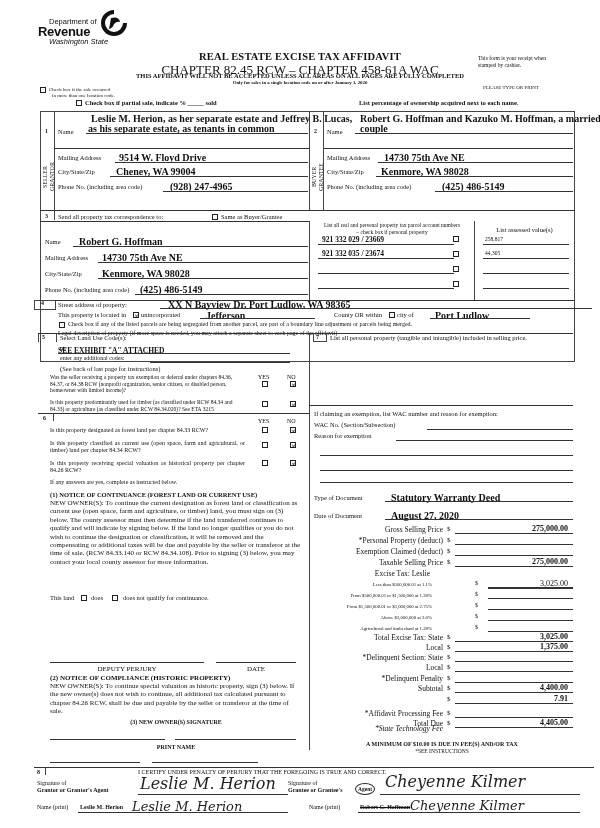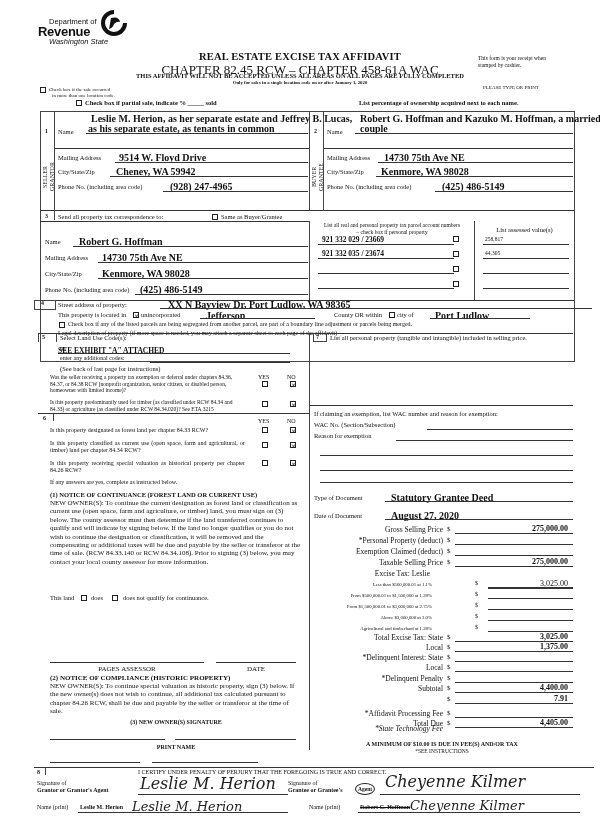--- a/index.html
+++ b/index.html
@@ -60,21 +60,21 @@
 <div class="vert" style="left:42px;top:152px;height:50px;"><span>SELLER</span><br><span>GRANTOR</span></div>
 <div class="lbl" style="left:58px;top:128px;">Name</div>
 <div class="val" style="left:91px;top:113px;">Leslie M. Herion, as her separate estate and Jeffrey B. Lucas,</div>
 <div class="val" style="left:88px;top:123px;">as his separate estate, as tenants in common</div>
 <div class="line" style="left:86px;top:133px;width:222px;"></div>
 <div class="line" style="left:55px;top:148px;width:254px;"></div>
 <div class="lbl" style="left:58px;top:154px;">Mailing Address</div>
 <div class="val" style="left:119px;top:152px;">9514 W. Floyd Drive</div>
 <div class="line" style="left:115px;top:162px;width:193px;"></div>
 <div class="lbl" style="left:58px;top:168px;">City/State/Zip</div>
-<div class="val" style="left:116px;top:166px;">Cheney, WA 59942</div>
+<div class="val" style="left:116px;top:166px;">Cheney, WA 99004</div>
 <div class="line" style="left:110px;top:176px;width:198px;"></div>
 <div class="lbl" style="left:58px;top:183px;">Phone No. (including area code)</div>
 <div class="val" style="left:170px;top:181px;">(928) 247-4965</div>
 <div class="line" style="left:163px;top:191px;width:145px;"></div>
 
 <div class="vline" style="left:323px;top:111px;height:100px;"></div>
 <div class="num b" style="left:314px;top:128px;">2</div>
 <div class="vert" style="left:311px;top:152px;height:50px;"><span>BUYER</span><br><span>GRANTEE</span></div>
 <div class="lbl" style="left:327px;top:128px;">Name</div>
 <div class="val" style="left:360px;top:113px;">Robert G. Hoffman and Kazuko M. Hoffman, a married</div>
@@ -202,21 +202,21 @@
 <div class="para" style="left:50px;top:499px;width:252px;">NEW OWNER(S): To continue the current designation as forest land or classification as current use (open space, farm and agriculture, or timber) land, you must sign on (3) below. The county assessor must then determine if the land transferred continues to qualify and will indicate by signing below. If the land no longer qualifies or you do not wish to continue the designation or classification, it will be removed and the compensating or additional taxes will be due and payable by the seller or transferor at the time of sale. (RCW 84.33.140 or RCW 84.34.108). Prior to signing (3) below, you may contact your local county assessor for more information.</div>
 
 <div class="abs f65" style="left:50px;top:594px;">This land</div>
 <div class="cb" style="left:81px;top:595px;"></div>
 <div class="abs f65" style="left:91px;top:594px;">does</div>
 <div class="cb" style="left:112px;top:595px;"></div>
 <div class="abs f65" style="left:123px;top:594px;">does not qualify for continuance.</div>
 
 <div class="line" style="left:50px;top:662px;width:154px;"></div>
 <div class="line" style="left:216px;top:662px;width:80px;"></div>
-<div class="abs f7" style="left:50px;top:665px;width:154px;text-align:center;">PAGES ASSESSOR</div>
+<div class="abs f7" style="left:50px;top:665px;width:154px;text-align:center;">DEPUTY PERJURY</div>
 <div class="abs f7" style="left:216px;top:665px;width:80px;text-align:center;">DATE</div>
 <div class="abs b f7" style="left:50px;top:674px;">(2) NOTICE OF COMPLIANCE (HISTORIC PROPERTY)</div>
 <div class="para" style="left:50px;top:682px;width:252px;">NEW OWNER(S): To continue special valuation as historic property, sign (3) below. If the new owner(s) does not wish to continue, all additional tax calculated pursuant to chapter 84.26 RCW, shall be due and payable by the seller or transferor at the time of sale.</div>
 <div class="abs b f6" style="left:50px;top:719px;width:252px;text-align:center;">(3) NEW OWNER(S) SIGNATURE</div>
 <div class="line" style="left:50px;top:739px;width:115px;"></div>
 <div class="line" style="left:175px;top:739px;width:121px;"></div>
 <div class="abs b f6" style="left:50px;top:744px;width:252px;text-align:center;">PRINT NAME</div>
 <div class="line" style="left:50px;top:762px;width:90px;"></div>
 <div class="line" style="left:152px;top:762px;width:106px;"></div>
 
@@ -228,21 +228,21 @@
 <div class="abs f65" style="left:314px;top:410px;">If claiming an exemption, list WAC number and reason for exemption:</div>
 <div class="abs f65" style="left:314px;top:421px;">WAC No. (Section/Subsection)</div>
 <div class="line" style="left:427px;top:429px;width:146px;"></div>
 <div class="abs f65" style="left:314px;top:432px;">Reason for exemption</div>
 <div class="line" style="left:396px;top:440px;width:177px;"></div>
 <div class="line" style="left:320px;top:455px;width:253px;"></div>
 <div class="line" style="left:320px;top:470px;width:253px;"></div>
 <div class="line" style="left:320px;top:482px;width:253px;"></div>
 
 <div class="abs f65" style="left:314px;top:494px;">Type of Document</div>
-<div class="val" style="left:391px;top:492px;">Statutory Grantee Deed</div>
+<div class="val" style="left:391px;top:492px;">Statutory Warranty Deed</div>
 <div class="line" style="left:385px;top:501px;width:188px;"></div>
 <div class="abs f65" style="left:314px;top:512px;">Date of Document</div>
 <div class="val" style="left:391px;top:510px;">August 27, 2020</div>
 <div class="line" style="left:385px;top:519px;width:188px;"></div>
 
 <div>
   <div class="tl" style="right:157px;top:525px;">Gross Selling Price</div>
   <div class="dol" style="left:447px;top:525px;">$</div>
   <div class="amt" style="left:478px;top:524px;">275,000.00</div>
   <div class="line" style="left:455px;top:533px;width:118px;"></div>
@@ -286,21 +286,21 @@
   <div class="tl" style="right:157px;top:633px;">Total Excise Tax: State</div>
   <div class="dol" style="left:447px;top:633px;">$</div>
   <div class="amt" style="left:478px;top:632px;">3,025.00</div>
   <div class="line" style="left:455px;top:641px;width:118px;"></div>
 
   <div class="tl" style="right:157px;top:643px;">Local</div>
   <div class="dol" style="left:447px;top:643px;">$</div>
   <div class="amt" style="left:478px;top:642px;">1,375.00</div>
   <div class="line" style="left:455px;top:651px;width:118px;"></div>
 
-  <div class="tl" style="right:157px;top:653px;">*Delinquent Interest: State</div>
+  <div class="tl" style="right:157px;top:653px;">*Delinquent Section: State</div>
   <div class="dol" style="left:447px;top:653px;">$</div>
   <div class="line" style="left:455px;top:661px;width:118px;"></div>
 
   <div class="tl" style="right:157px;top:663px;">Local</div>
   <div class="dol" style="left:447px;top:663px;">$</div>
   <div class="line" style="left:455px;top:671px;width:118px;"></div>
 
   <div class="tl" style="right:157px;top:674px;">*Delinquent Penalty</div>
   <div class="dol" style="left:447px;top:674px;">$</div>
   <div class="line" style="left:455px;top:682px;width:118px;"></div>

